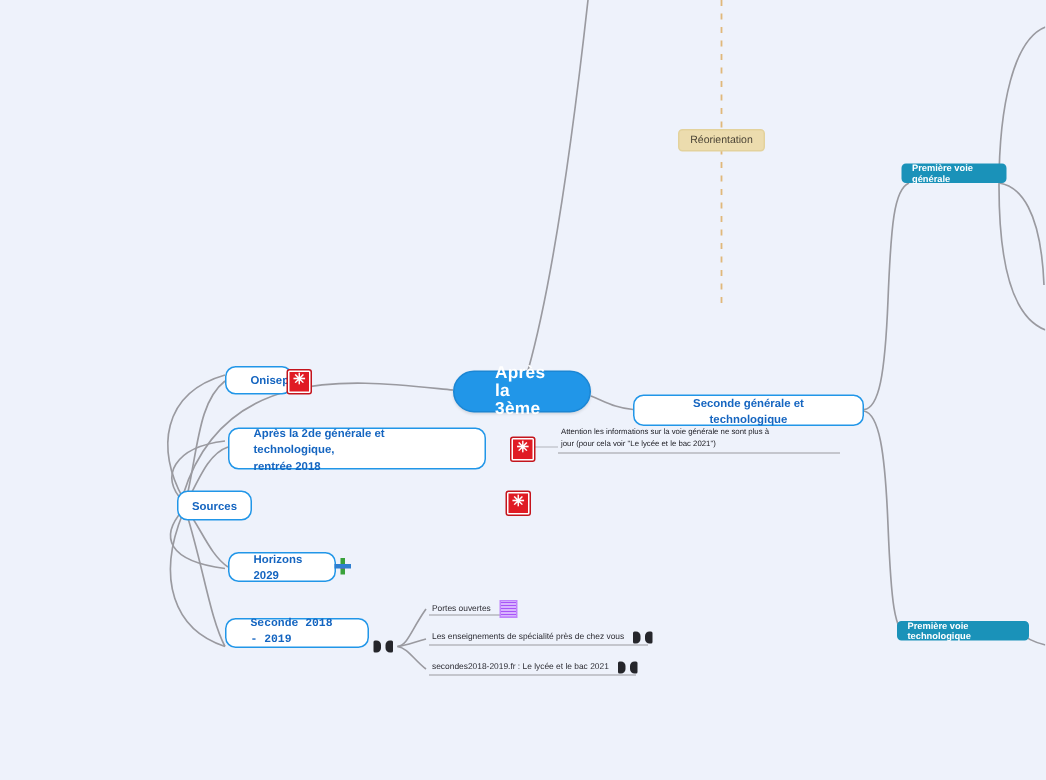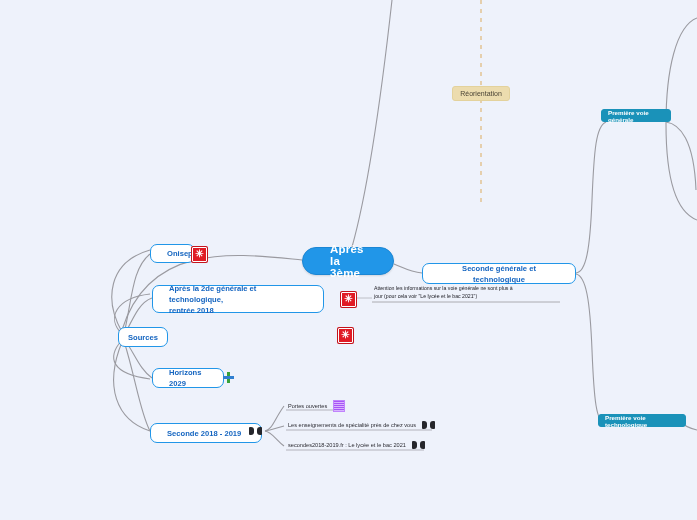--- a/index.html
+++ b/index.html
@@ -242,21 +242,21 @@
 rentrée 2018</div>
   <span class="icon icon-asterisk" style="position:absolute; left:341px; top:292px;">✳</span>
 
   <span class="icon icon-asterisk" style="position:absolute; left:338px; top:328px;">✳</span>
 
   <div class="node box" style="left:152px; top:368px; width:72px; height:20px;">Horizons 2029</div>
   <span class="icon icon-plus" style="position:absolute; left:223px; top:372px;">
       <span></span>
     </span>
 
-  <div class="node box" style="left:150px; top:423px; width:112px; height:20px;">Seconde 2018 - 2019</div>
+  <div class="node box" style="left:150px; top:412px; width:96px; height:20px;font-family:Liberation Mono, monospace;">Seconde 2018 - 2019</div>
   <span class="icon icon-book" style="position:absolute; left:249px; top:426px;"></span>
 
   <div class="leaf" style="left:288px; top:400px;">
     <span>Portes ouvertes</span>
     <span class="icon icon-stripes" style="margin-left:6px;"></span>
   </div>
 
   <div class="leaf" style="left:288px; top:420px;">
     <span>Les enseignements de spécialité près de chez vous</span>
     <span class="icon icon-book" style="margin-left:6px;"></span>

